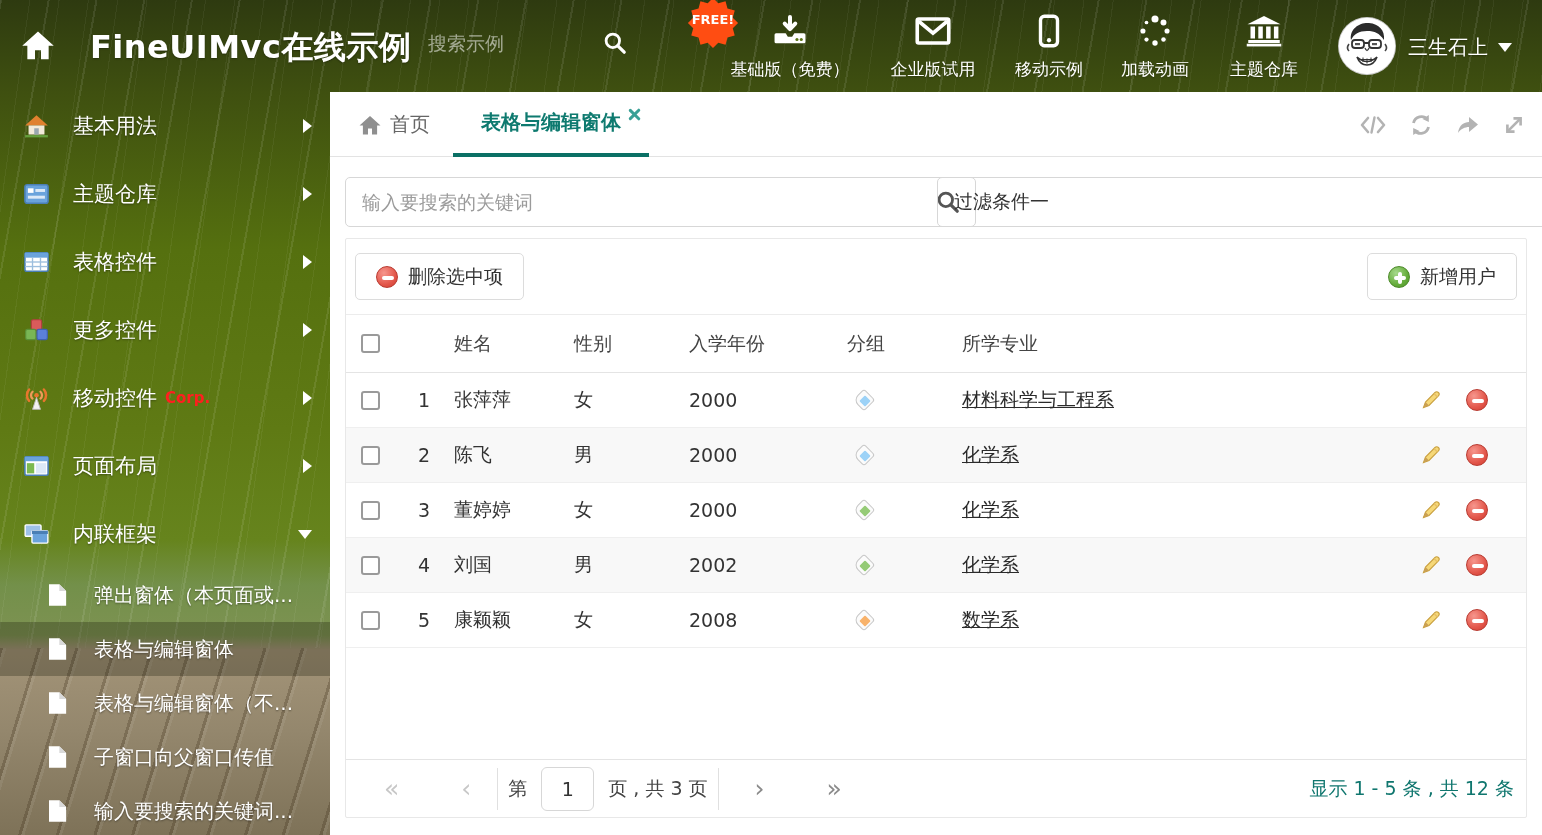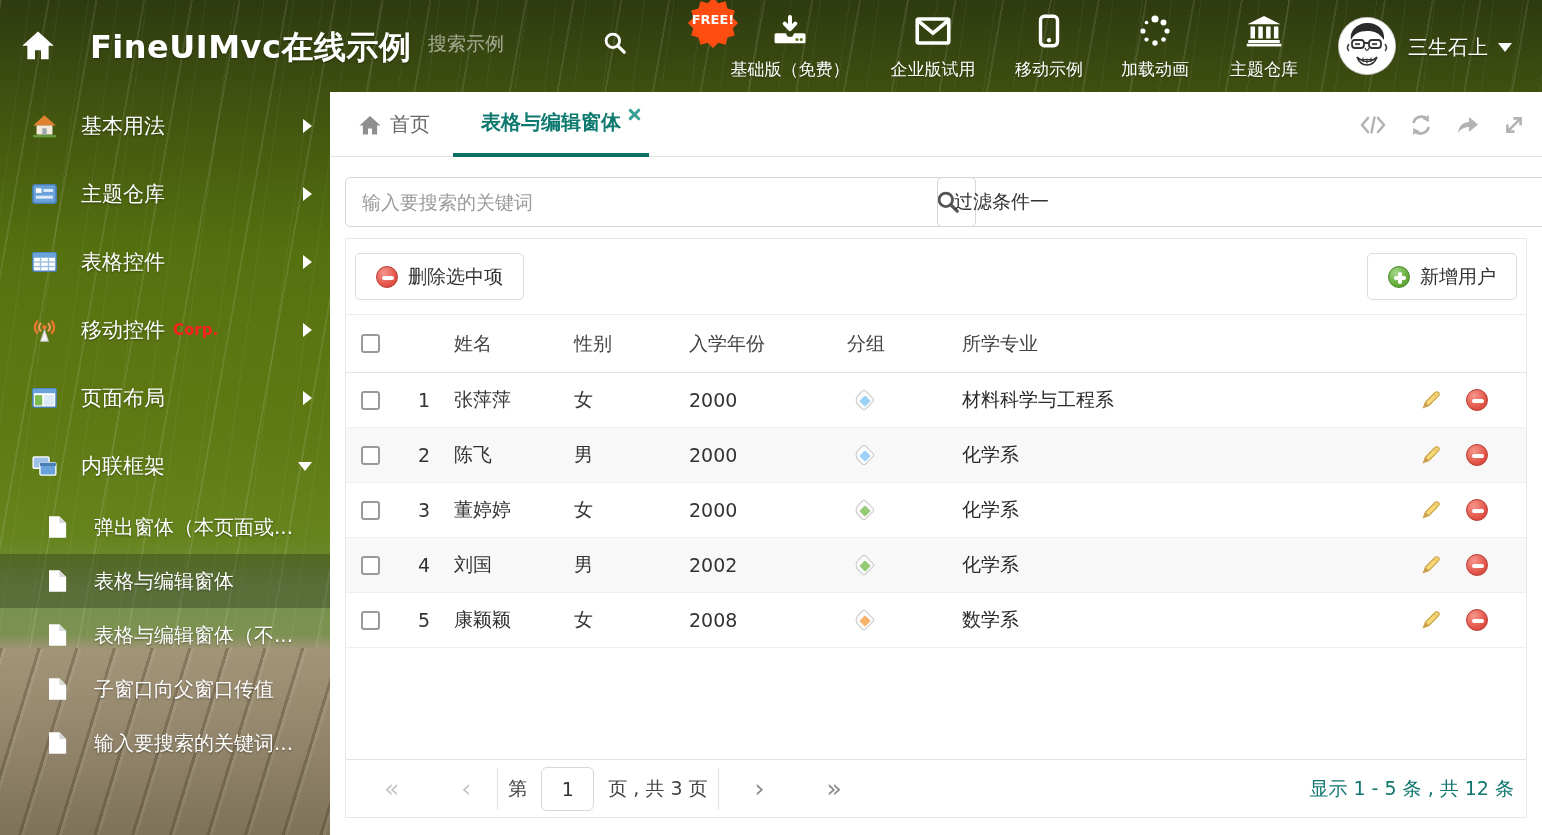--- a/index.html
+++ b/index.html
@@ -32,21 +32,21 @@
   .free-badge span{position:absolute;left:0;top:15px;width:60px;text-align:center;
     font-size:13px;font-weight:bold;color:#fff;}
   .avatar{position:absolute;left:1338px;top:17px;width:58px;height:58px;border-radius:50%;
     background:#fff;overflow:hidden;border:1px solid rgba(0,0,0,.2);cursor:pointer;}
   .hdr-user{position:absolute;left:1408px;top:34px;font-size:20px;display:flex;align-items:center;gap:10px;
     cursor:pointer;text-shadow:0 1px 2px rgba(0,0,0,.35);}
   .tri-dn-w{width:0;height:0;border-left:7px solid transparent;border-right:7px solid transparent;border-top:9px solid #fff;}
 
   
   .sidebar{position:absolute;left:0;top:92px;width:330px;height:743px;color:#fff;}
-  .sb-item{position:relative;height:68px;display:flex;align-items:center;padding-left:32px;cursor:pointer;
+  .sb-item{position:relative;height:68px;display:flex;align-items:center;padding-left:24px;cursor:pointer;
     text-shadow:0 1px 2px rgba(0,0,0,.4);}
   .sb-item .lbl{font-size:21px;margin-left:24px;}
   .sb-item .corp{color:#ff1f1f;font-size:15px;margin-left:8px;font-weight:bold;text-shadow:none;}
   .sb-arrow{position:absolute;right:18px;width:0;height:0;
     border-top:7px solid transparent;border-bottom:7px solid transparent;border-left:9px solid #fff;}
   .sb-arrow.open{border-left:7px solid transparent;border-right:7px solid transparent;
     border-top:9px solid #fff;border-bottom:none;}
   .sb-sub{position:relative;height:54px;display:flex;align-items:center;padding-left:46px;cursor:pointer;
     text-shadow:0 1px 2px rgba(0,0,0,.4);white-space:nowrap;}
   .sb-sub .lbl{font-size:20px;margin-left:26px;}
@@ -94,21 +94,21 @@
   .gcols{display:grid;grid-template-columns:48px 60px 120px 115px 158px 115px 1fr 50px 70px;align-items:center;}
   .thead{height:58px;border-bottom:1px solid #e4e4e4;font-size:19px;color:#444;}
   .trow{height:55px;border-bottom:1px solid #efefef;font-size:19px;color:#333;}
   .trow:nth-child(even){background:#f8f8f8;}
   .cbx{width:19px;height:19px;border:2px solid #9a9a9a;border-radius:3px;background:#fff;justify-self:center;cursor:pointer;}
   .cell-idx{text-align:center;}
   .tagwrap{position:relative;width:24px;height:24px;margin-left:6px;}
   .tagouter{position:absolute;left:3px;top:3px;width:16px;height:16px;background:#fbfbfb;border:1.6px solid #c7c7c7;
     border-radius:3px 3px 3px 7px;transform:rotate(45deg);}
   .taginner{position:absolute;left:8px;top:8px;width:8px;height:8px;transform:rotate(45deg);border-radius:1px;}
-  .mlink{color:#2b2b2b;cursor:pointer;}
+  .mlink{color:#2b2b2b;text-decoration:underline;cursor:pointer;}
   .acell{display:flex;justify-content:center;}
   .acell.left{justify-content:flex-start;padding-left:10px;}
   .pencil{cursor:pointer;display:flex;}
   .filler{flex:1;}
 
   .pager{height:58px;border-top:1px solid #e4e4e4;position:relative;display:flex;align-items:center;
     font-size:19px;color:#444;}
   .pg-arrow{font-size:25px;line-height:1;cursor:default;padding:0 8px;}
   .pg-dis{color:#c7c7c7;} .pg-en{color:#8b8b8b;cursor:pointer;}
   .pg-sep{width:1px;height:42px;background:#e0e0e0;margin:0 10px;}
@@ -253,20 +253,29 @@
   <div class="sb-item">
     <svg width="25" height="22" viewBox="0 0 22 18">
         <rect x="0.8" y="0.8" width="20.4" height="16.4" rx="1.5" fill="#fff" stroke="#4a7fb5" stroke-width="1.4"></rect>
         <rect x="0.8" y="0.8" width="20.4" height="4.4" fill="#6aa3dc"></rect>
         <line x1="7.5" y1="5" x2="7.5" y2="17" stroke="#9cbede" stroke-width="1.2"></line>
         <line x1="14.5" y1="5" x2="14.5" y2="17" stroke="#9cbede" stroke-width="1.2"></line>
         <line x1="1" y1="9" x2="21" y2="9" stroke="#9cbede" stroke-width="1.2"></line>
         <line x1="1" y1="13" x2="21" y2="13" stroke="#9cbede" stroke-width="1.2"></line>
       </svg>
     <span class="lbl">表格控件</span>
+    <span class="sb-arrow"></span>
+  </div>
+  <div class="sb-item">
+    <svg width="25" height="24" viewBox="0 0 22 21">
+        <rect x="6.5" y="1.5" width="9" height="9" rx="1.5" fill="#d95b5b" stroke="#b23f3f" stroke-width="1"></rect>
+        <rect x="1.5" y="10" width="9" height="9" rx="1.5" fill="#79b654" stroke="#5a9138" stroke-width="1"></rect>
+        <rect x="11.5" y="10" width="9" height="9" rx="1.5" fill="#5b80d9" stroke="#3f62b2" stroke-width="1"></rect>
+      </svg>
+    <span class="lbl">更多控件</span>
     <span class="sb-arrow"></span>
   </div>
   <div class="sb-item">
     <svg width="25" height="24" viewBox="0 0 22 21">
         <path d="M4.5 13 a7.5 7.5 0 0 1 0 -10" fill="none" stroke="#e8762d" stroke-width="2.2" stroke-linecap="round"></path>
         <path d="M17.5 13 a7.5 7.5 0 0 0 0 -10" fill="none" stroke="#e8762d" stroke-width="2.2" stroke-linecap="round"></path>
         <path d="M7.5 11 a4 4 0 0 1 0 -6" fill="none" stroke="#ef9a5a" stroke-width="2" stroke-linecap="round"></path>
         <path d="M14.5 11 a4 4 0 0 0 0 -6" fill="none" stroke="#ef9a5a" stroke-width="2" stroke-linecap="round"></path>
         <circle cx="11" cy="8" r="2" fill="#e8762d"></circle>
         <polygon points="11,10 7.5,20.5 14.5,20.5" fill="#f2f2f2" stroke="#bbb" stroke-width="0.8"></polygon>

